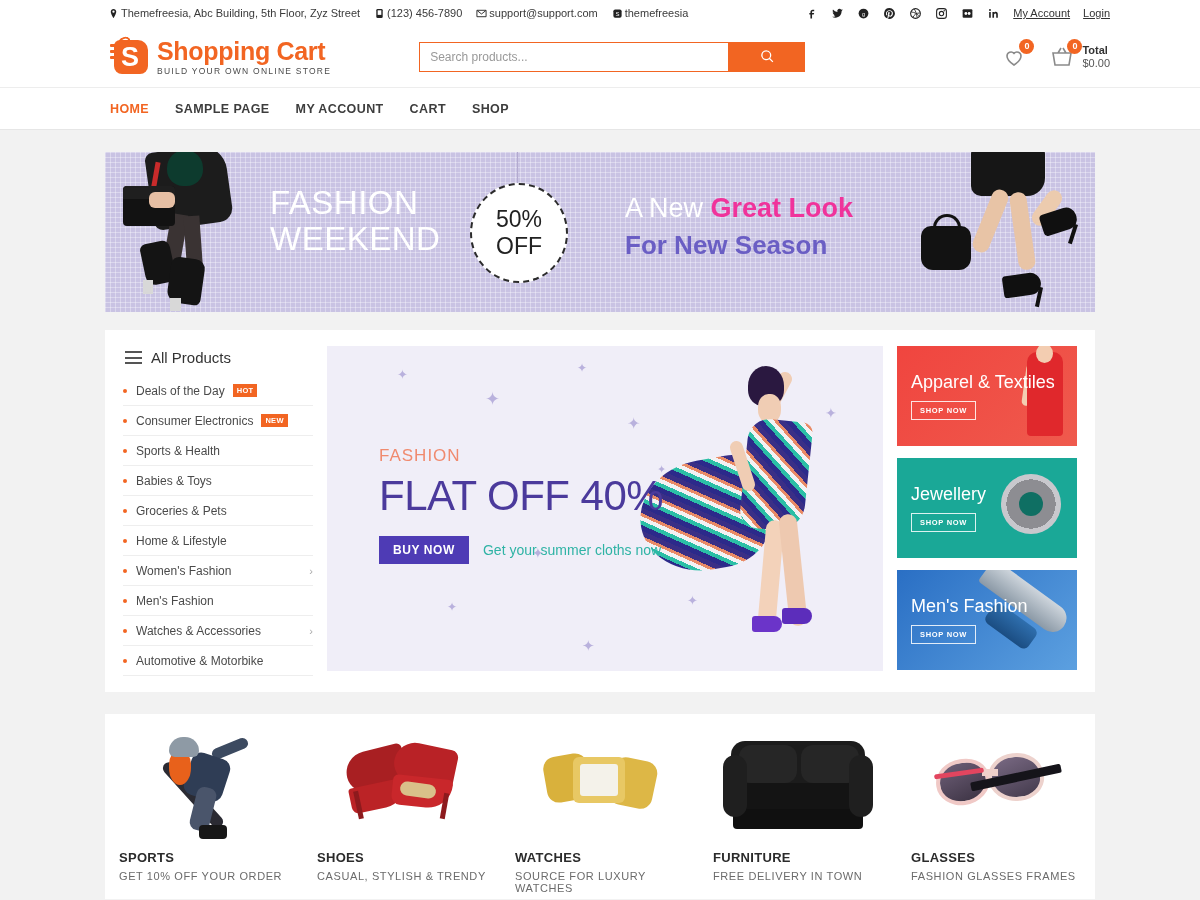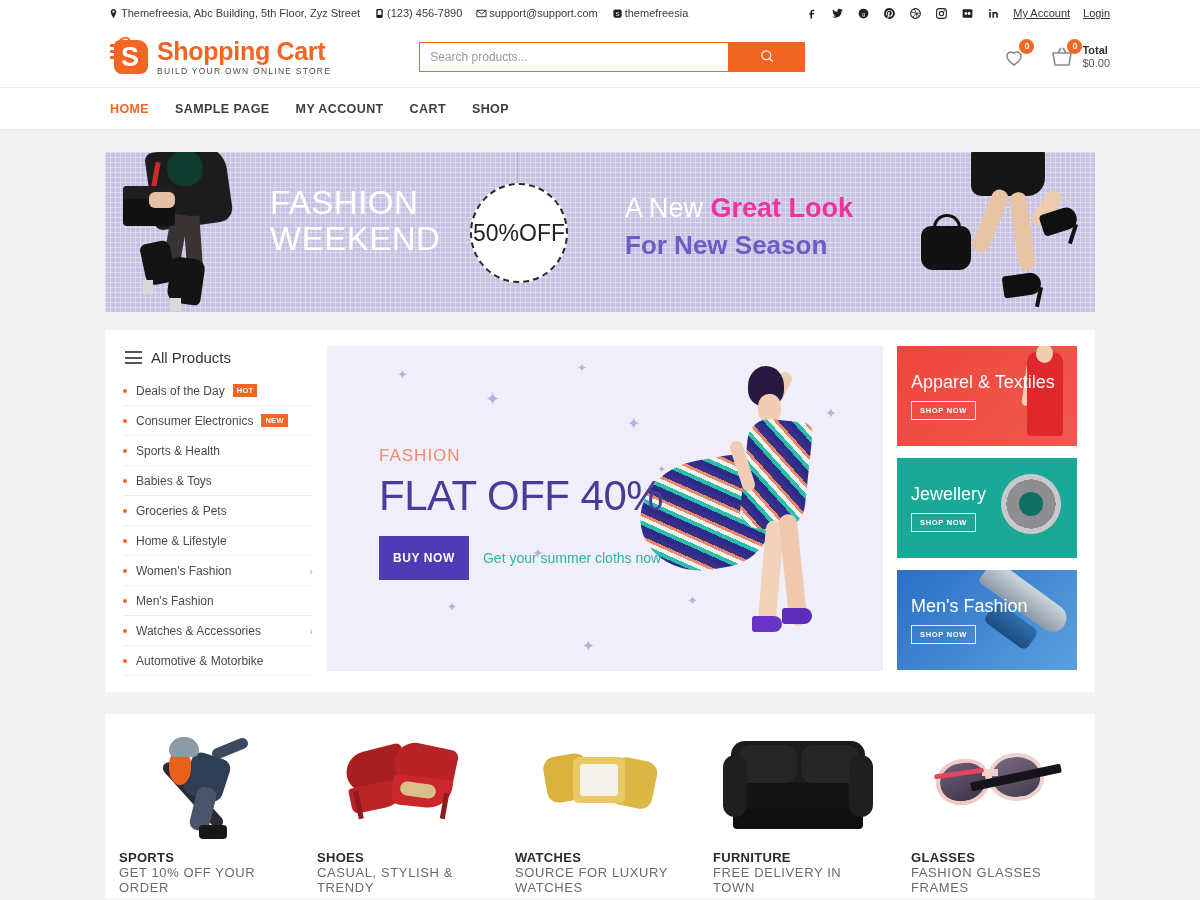--- a/index.html
+++ b/index.html
@@ -138,21 +138,21 @@
     background-size: 5px 5px;
   }
   .hero-text1 {
     position: absolute; left: 165px; top: 33px;
     font-size: 33px; color: #ffffff; line-height: 36px; letter-spacing: 0.5px;
   }
   .badge50 {
     position: absolute; left: 365px; top: 31px;
     width: 98px; height: 100px; border-radius: 50%;
     background: #fff; border: 2px dashed #2b2b2b;
-    display: flex; flex-direction: row; align-items: center; justify-content: center;
+    display: flex; flex-direction: column; align-items: center; justify-content: center;
     color: #222; font-size: 23px; line-height: 27px;
   }
   .badge-string {
     position: absolute; left: 412px; top: 0px; width: 1px; height: 32px; background: #b3aacf;
   }
   .hero-text2 {
     position: absolute; left: 520px; top: 38px; line-height: 37px;
   }
   .hero-text2 .l1 { font-size: 27px; color: #fff; }
   .hero-text2 .l1 .pink { color: #f0339b; font-weight: bold; }
@@ -221,21 +221,21 @@
   }
   .promo .star {
     position: absolute; color: #b9b1dd; font-size: 15px; line-height: 1;
   }
   .promo-copy { position: absolute; left: 52px; top: 100px; }
   .promo-copy .p-f { font-size: 17px; color: #f08a6e; letter-spacing: 1px; }
   .promo-copy .p-flat { font-size: 42px; color: #4b3a9c; margin-top: 6px; letter-spacing: -0.5px; }
   .promo-row { display: flex; align-items: center; gap: 14px; margin-top: 16px; }
   .buy-btn {
     background: #4e3bb5; color: #fff; font-size: 12px; font-weight: bold;
-    padding: 15px 14px; letter-spacing: .6px; cursor: pointer;
+    padding: 7px 14px; letter-spacing: .6px; cursor: pointer;
   }
   .promo-sub { font-size: 14px; color: #2fb3a5; }
 
   .pmodel { position: absolute; right: 26px; top: 18px; width: 225px; height: 300px; }
   .pm-hair { position: absolute; left: 116px; top: 2px; width: 36px; height: 40px; background: #2a1840; border-radius: 50% 50% 40% 40%; }
   .pm-face { position: absolute; left: 126px; top: 30px; width: 23px; height: 29px; background: #f0cdb4; border-radius: 45%; }
   .pm-arm { position: absolute; left: 138px; top: 6px; width: 14px; height: 48px; background: #f0cdb4; border-radius: 8px; transform: rotate(28deg); }
   .pm-arm2 { position: absolute; left: 104px; top: 76px; width: 13px; height: 52px; background: #f0cdb4; border-radius: 8px; transform: rotate(-18deg); }
   .pm-dress {
     position: absolute; left: 112px; top: 56px; width: 64px; height: 110px;
@@ -278,21 +278,21 @@
   .mn-trim2 { position: absolute; right: 40px; top: 44px; width: 52px; height: 24px; background: linear-gradient(180deg,#2f6fae,#1b4d82); border-radius: 6px; transform: rotate(36deg); }
 
   
   .botrow {
     margin: 22px auto 0; width: 990px;
     display: flex; 
   }
   .bcard { flex: 1; background: #fff; height: 185px; padding: 12px 14px; position: relative; }
   .bcard .bimg { height: 118px; display: flex; align-items: center; justify-content: center; }
   .bcard .b-title { font-size: 13px; font-weight: bold; color: #2b2b2b; letter-spacing: .3px; margin-top: 6px; }
-  .bcard .b-sub { font-size: 13px; color: #6b6b6b; letter-spacing: .6px; }
+  .bcard .b-sub { font-size: 11px; color: #6b6b6b; letter-spacing: .6px; margin-top: 5px; }
 
   
   .sk { position: relative; width: 110px; height: 112px; }
   .sk-board { position: absolute; left: 2px; top: 60px; width: 84px; height: 12px; background: #2b2b33; border-radius: 6px; transform: rotate(48deg); }
   .sk-hair { position: absolute; left: 20px; top: 22px; width: 22px; height: 34px; background: #e8611b; border-radius: 40% 40% 50% 50%; }
   .sk-hat { position: absolute; left: 20px; top: 8px; width: 30px; height: 20px; background: #8e9aa5; border-radius: 14px 14px 6px 6px; }
   .sk-body { position: absolute; left: 38px; top: 26px; width: 40px; height: 44px; background: #2f3d55; border-radius: 10px; transform: rotate(18deg); }
   .sk-arm { position: absolute; left: 62px; top: 14px; width: 38px; height: 11px; background: #3c4a60; border-radius: 6px; transform: rotate(-22deg); }
   .sk-leg { position: absolute; left: 44px; top: 58px; width: 20px; height: 44px; background: #4a556b; border-radius: 8px; transform: rotate(14deg); }
   .sk-shoe { position: absolute; left: 50px; top: 96px; width: 28px; height: 14px; background: #171717; border-radius: 4px; }

